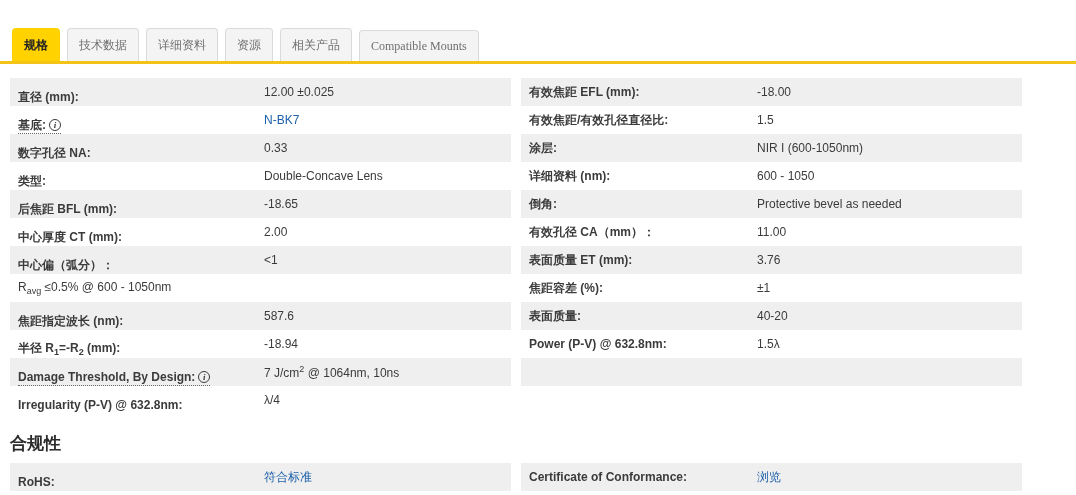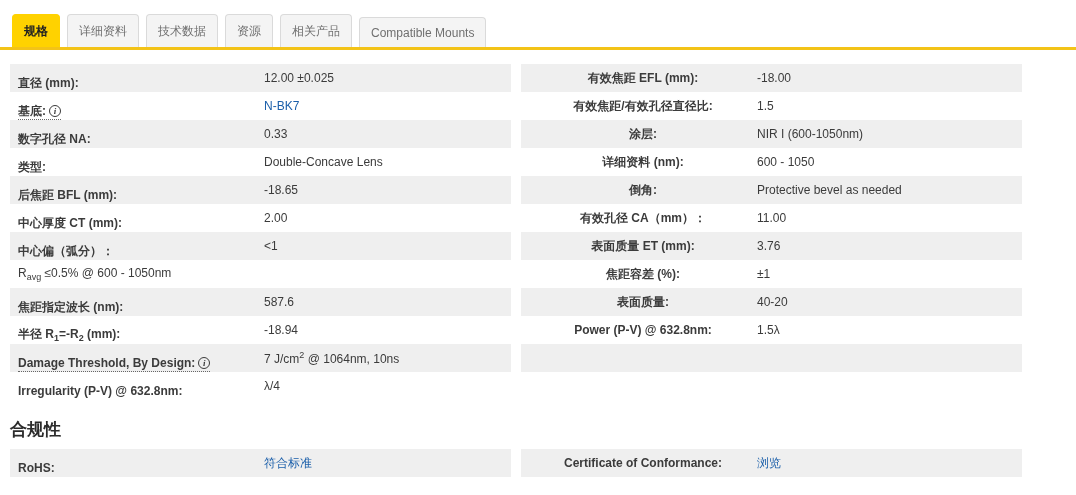--- a/index.html
+++ b/index.html
@@ -11,22 +11,23 @@
   *{box-sizing:border-box;margin:0;padding:0;}
   html,body{width:1076px;background:#ffffff;}
   body{
     font-family:"Liberation Sans","DejaVu Sans",sans-serif;
     color:#3b3b3b;
     min-height:495px;
     position:relative;
   }
   
   .tabbar{
-    padding-top:14px;
+    padding-top:28px;
     border-bottom:3px solid var(--line);
+    font-family:Liberation Serif, serif;
   }
   .tabs{
     display:flex;
     align-items:flex-end;
     gap:7px;
     margin-left:12px;
   }
   .tab{
     font-size:12px;
     padding:8px 11px 7px;
@@ -61,21 +62,21 @@
     padding:0 8px;
     font-size:12px;
   }
   .spec-col .spec-row:nth-child(odd){background:var(--stripe);}
   .comp-col .spec-row{background:var(--stripe);}
   .spec-label{
     font-weight:600;
     color:#3b3b3b;
   }
   .col-left .spec-label{flex:0 0 246px;margin-top:10px;}
-  .col-right .spec-label{flex:0 0 228px;text-align:center;}
+  .col-right .spec-label{flex:0 0 228px;}
   .spec-value{color:#3b3b3b;}
   sub,sup{font-size:9px;}
   .tooltip-label{
     border-bottom:1px dotted #666;
     padding-bottom:1px;
   }
   .info-icon{
     display:inline-block;
     width:12px;height:12px;
     border:1px solid #3b3b3b;
@@ -102,22 +103,22 @@
     color:#2b2b2b;
     margin:18px 0 8px 0;
   }
 </style>
 </head>
 <body>
 
 <div class="tabbar">
   <div class="tabs">
       <div class="tab active">规格</div>
+      <div class="tab">技术数据</div>
       <div class="tab">详细资料</div>
-      <div class="tab">技术数据</div>
       <div class="tab">资源</div>
       <div class="tab">相关产品</div>
       <div class="tab">Compatible Mounts</div>
     </div>
 </div>
 
 <div class="content">
 
   <div class="spec-grid">
     <div class="spec-col col-left">

